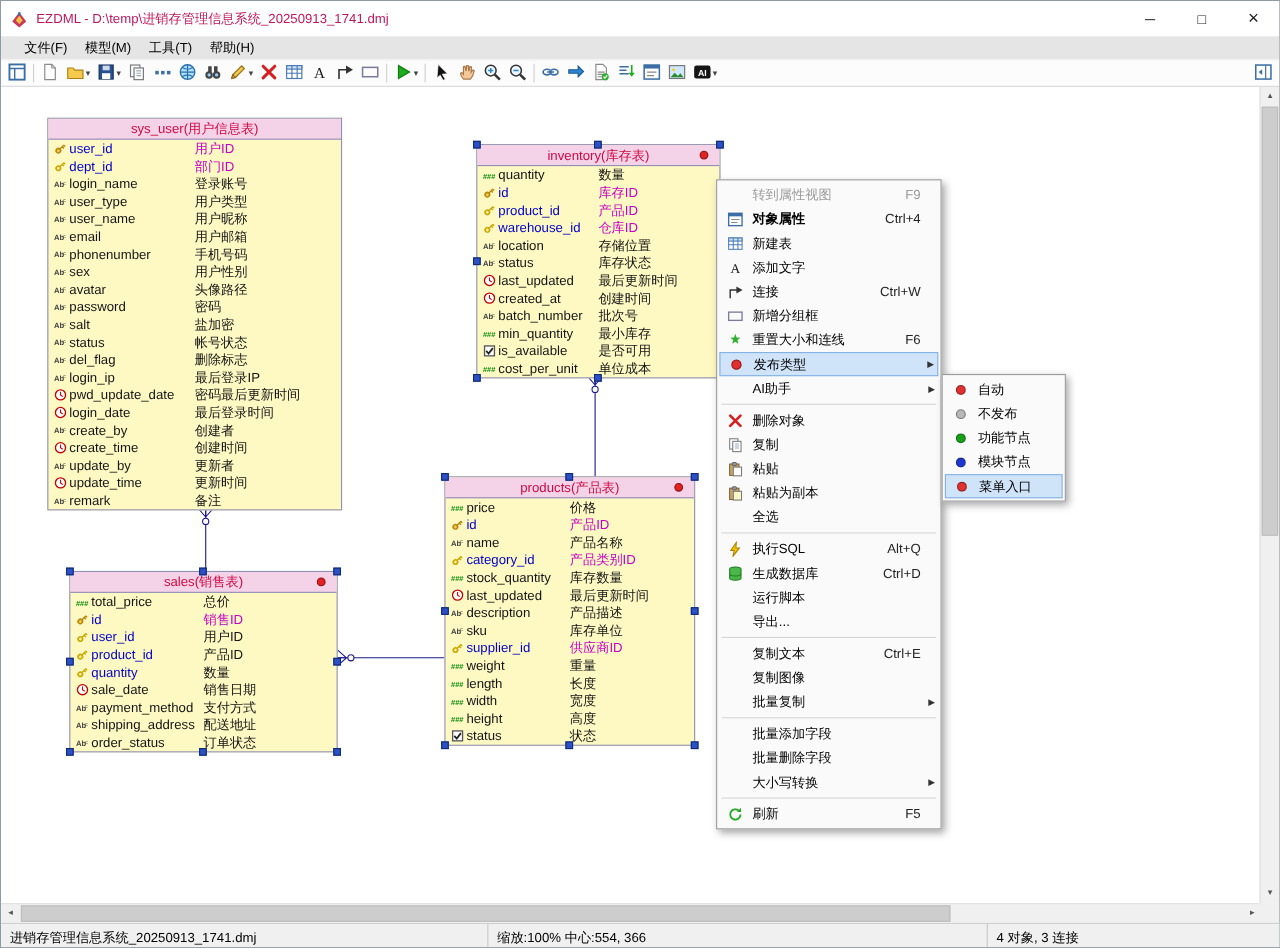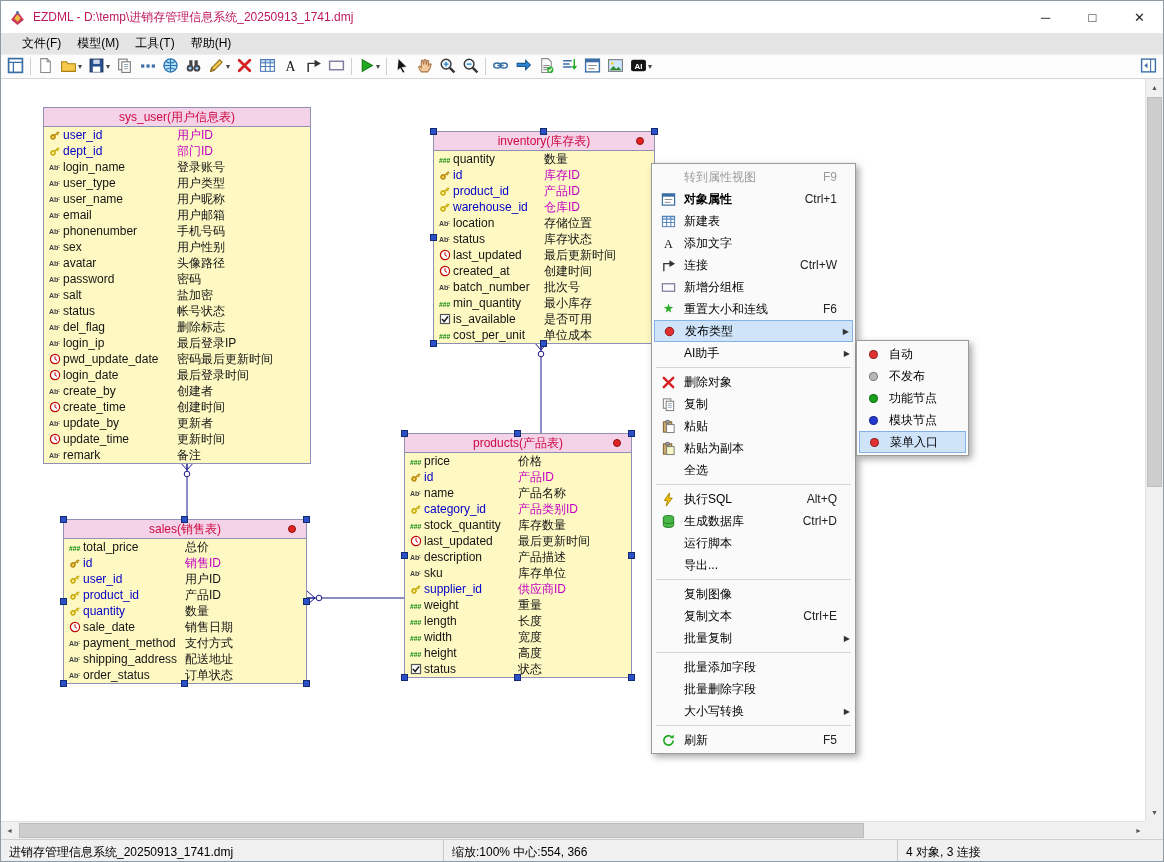--- a/index.html
+++ b/index.html
@@ -926,21 +926,21 @@
       </div>
       <div class="mitem bold">
         <span class="micon">
           <svg viewBox="0 0 16 16">
             <rect x="1.5" y="2" width="13" height="12" fill="#fff" stroke="#3a6ea5" stroke-width="1.3"></rect>
             <rect x="1.5" y="2" width="13" height="3" fill="#3a6ea5"></rect>
             <path d="M4 8h8M4 11h6" stroke="#888"></path>
           </svg>
         </span>
         <span class="mlabel">对象属性</span>
-        <span class="mshort">Ctrl+1</span>
+        <span class="mshort">Ctrl+4</span>
       </div>
       <div class="mitem">
         <span class="micon">
           <svg viewBox="0 0 16 16">
             <rect x="1.5" y="2.5" width="13" height="11" fill="#fff" stroke="#4a7ab5"></rect>
             <rect x="1.5" y="2.5" width="13" height="3" fill="#cde0f5" stroke="#4a7ab5"></rect>
             <path d="M6 2.5v11M10.5 2.5v11M1.5 9h13" stroke="#4a7ab5" fill="none"></path>
           </svg>
         </span>
         <span class="mlabel">新建表</span>
@@ -1062,26 +1062,26 @@
         <span class="micon"></span>
         <span class="mlabel">运行脚本</span>
       </div>
       <div class="mitem">
         <span class="micon"></span>
         <span class="mlabel">导出...</span>
       </div>
       <div class="msep"></div>
       <div class="mitem">
         <span class="micon"></span>
-        <span class="mlabel">复制图像</span>
-      </div>
-      <div class="mitem">
-        <span class="micon"></span>
         <span class="mlabel">复制文本</span>
         <span class="mshort">Ctrl+E</span>
+      </div>
+      <div class="mitem">
+        <span class="micon"></span>
+        <span class="mlabel">复制图像</span>
       </div>
       <div class="mitem">
         <span class="micon"></span>
         <span class="mlabel">批量复制</span>
         <span class="marrow">▶</span>
       </div>
       <div class="msep"></div>
       <div class="mitem">
         <span class="micon"></span>
         <span class="mlabel">批量添加字段</span>

